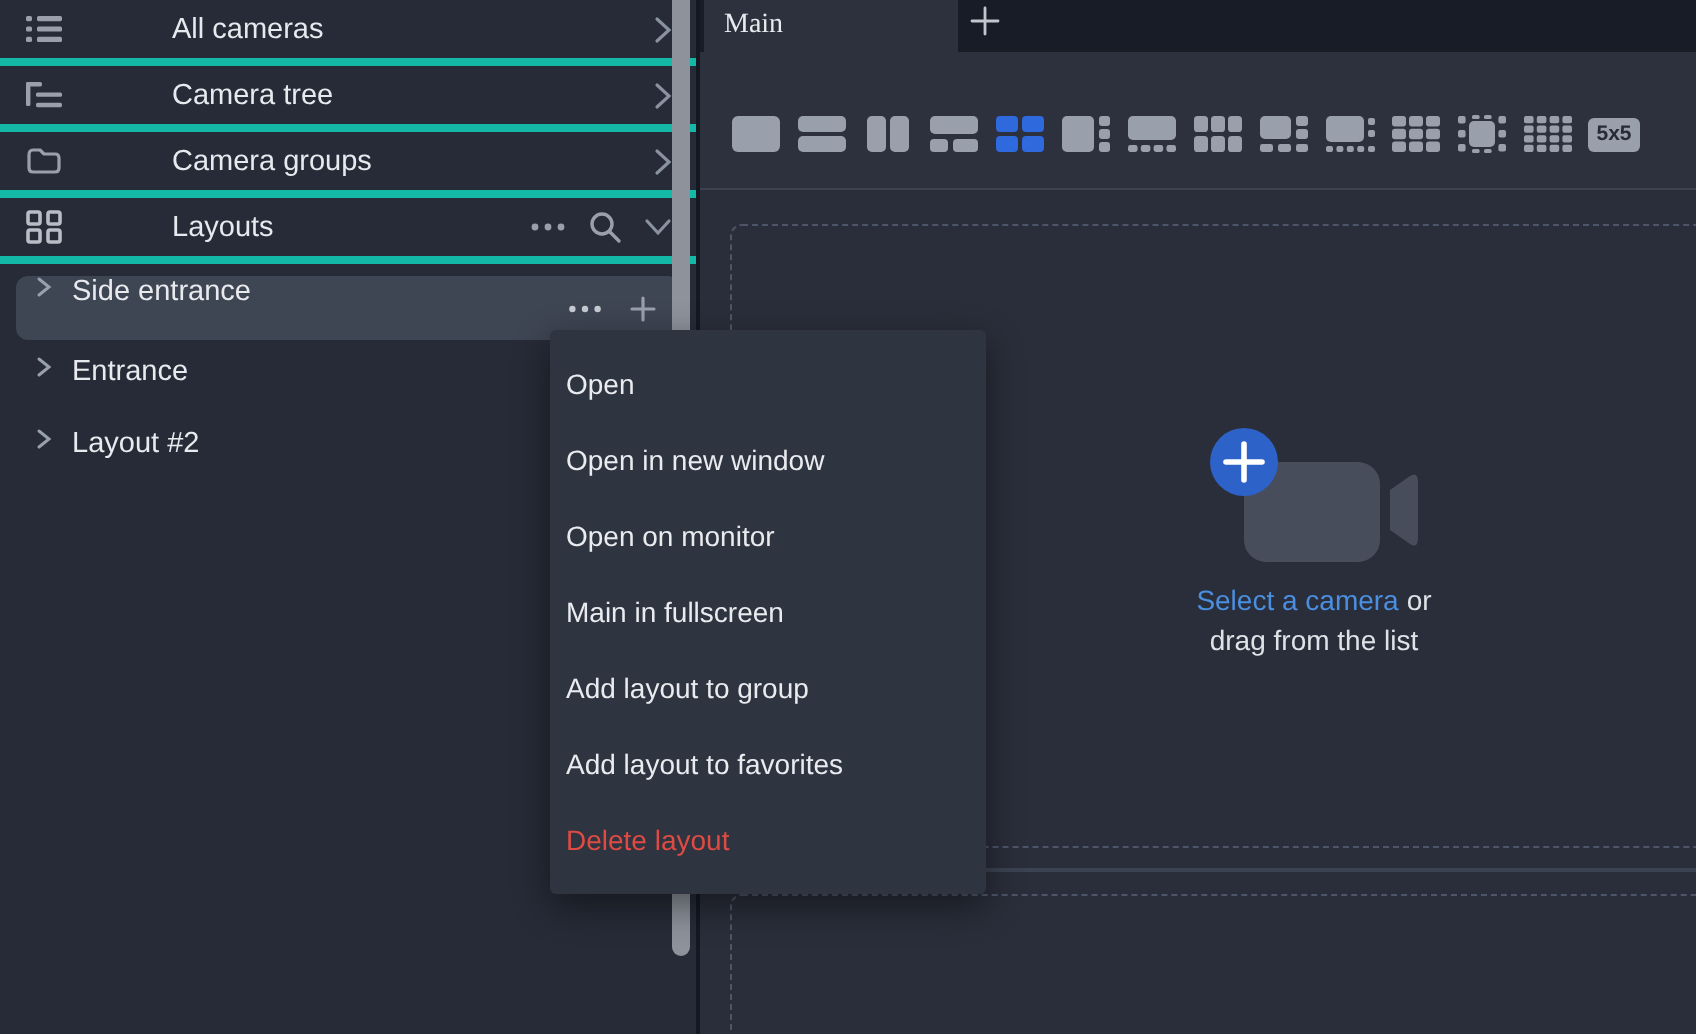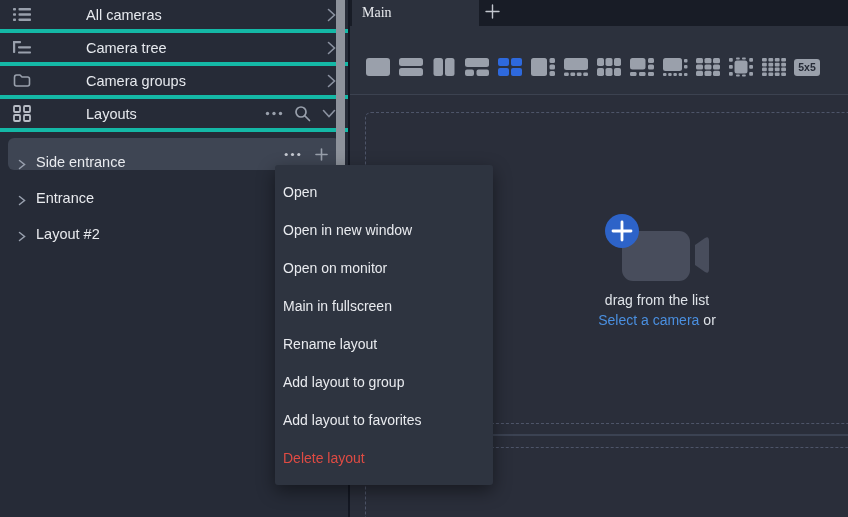--- a/index.html
+++ b/index.html
@@ -11,21 +11,21 @@
   .sidebar { position:absolute; left:0; top:0; width:348px; height:517px; background:#262b37; }
   .sidebar-edge { position:absolute; left:348px; top:0; width:2px; height:517px; background:#141823; }
   .section-row { position:relative; height:33px; border-bottom:4px solid #14b8a6;
                  display:flex; align-items:center; padding-left:13px; cursor:pointer;gap:44px; }
   .section-row .sec-icon { width:20px; height:16px; margin-right:9px; display:flex; align-items:center; }
   .section-label { color:#e6e9ee; font-size:14.5px; }
   .row-right { position:absolute; right:12px; top:0; height:100%; display:flex; align-items:center; gap:11px; }
   .icon-muted { color:#99a0ac; display:flex; align-items:center; }
 
   .tree { padding-top:4px; }
-  .tree-row { position:relative; display:flex; align-items:flex-end; color:#e8eaee; font-size:14.5px; cursor:pointer; }
+  .tree-row { position:relative; display:flex; align-items:flex-start; color:#e8eaee; font-size:14.5px; cursor:pointer; }
   .tree-row.selected { margin:2px 8px 0 8px; height:32px; background:#3e4553; border-radius:6px; padding-left:10px; }
   .tree-row.plain { height:28px; margin:8px 8px 0 8px; padding-left:10px; }
   .tree-chevron { margin-right:10px; display:flex; align-items:center; }
   .tree-actions { position:absolute; right:12px; top:0; height:100%; display:flex; align-items:center; gap:14px; }
 
   .scroll-thumb { position:absolute; top:0; right:3px; width:9px; height:478px;
                   background:#8d929b; border-radius:0 0 5px 5px; }
 
   
   .main { position:absolute; left:350px; top:0; width:498px; height:517px; }
@@ -399,32 +399,31 @@
           <rect x="24" y="24" width="68" height="50" rx="11" fill="#484d5c"></rect>
           <path d="M97 38 L107 31 Q111 28.5 111 34 L111 62 Q111 67.5 107 65 L97 58 Z" fill="#484d5c"></path>
           <g>
             <circle cx="24" cy="24" r="17" fill="#2d63c8"></circle>
             <g stroke="#ffffff" stroke-width="2.8" stroke-linecap="round">
               <line x1="24" y1="15" x2="24" y2="33"></line>
                 <line x1="15" y1="24" x2="33" y2="24"></line>
             </g>
           </g>
         </svg>
-        <div class="ph-line">drag from the list</div>
         <div class="ph-line">
           <span class="ph-link">Select a camera</span><span class="ph-or">or</span>
         </div>
+        <div class="ph-line">drag from the list</div>
       </div>
     </div>
   </div>
 
   <div class="context-menu">
       <div class="menu-item">Open</div>
       <div class="menu-item">Open in new window</div>
       <div class="menu-item">Open on monitor</div>
       <div class="menu-item">Main in fullscreen</div>
-      <div class="menu-item">Rename layout</div>
       <div class="menu-item">Add layout to group</div>
       <div class="menu-item">Add layout to favorites</div>
       <div class="menu-item danger">Delete layout</div>
     </div>
 
 </div>
 
 </body></html>

